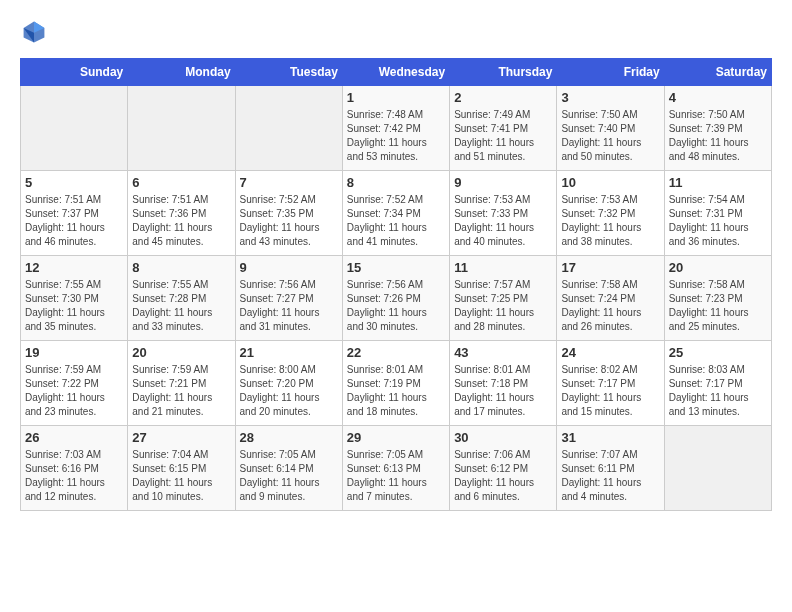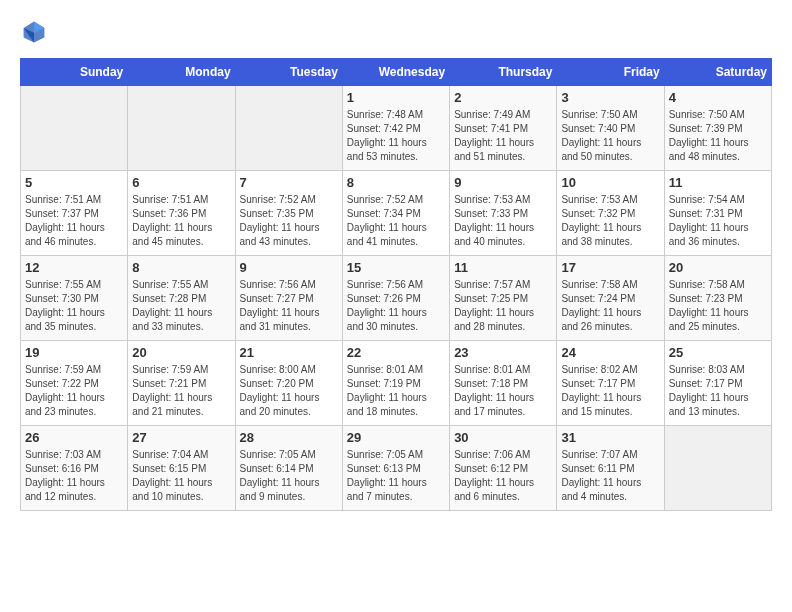--- a/index.html
+++ b/index.html
@@ -215,21 +215,21 @@
         </td>
         <td>
           <div class="day-number">21</div>
           <div class="day-info">Sunrise: 8:00 AM<br>Sunset: 7:20 PM<br>Daylight: 11 hours and 20 minutes.</div>
         </td>
         <td>
           <div class="day-number">22</div>
           <div class="day-info">Sunrise: 8:01 AM<br>Sunset: 7:19 PM<br>Daylight: 11 hours and 18 minutes.</div>
         </td>
         <td>
-          <div class="day-number">23</div>
+          <div class="day-number">43</div>
           <div class="day-info">Sunrise: 8:01 AM<br>Sunset: 7:18 PM<br>Daylight: 11 hours and 17 minutes.</div>
         </td>
         <td>
           <div class="day-number">24</div>
           <div class="day-info">Sunrise: 8:02 AM<br>Sunset: 7:17 PM<br>Daylight: 11 hours and 15 minutes.</div>
         </td>
         <td>
           <div class="day-number">25</div>
           <div class="day-info">Sunrise: 8:03 AM<br>Sunset: 7:17 PM<br>Daylight: 11 hours and 13 minutes.</div>
         </td>

